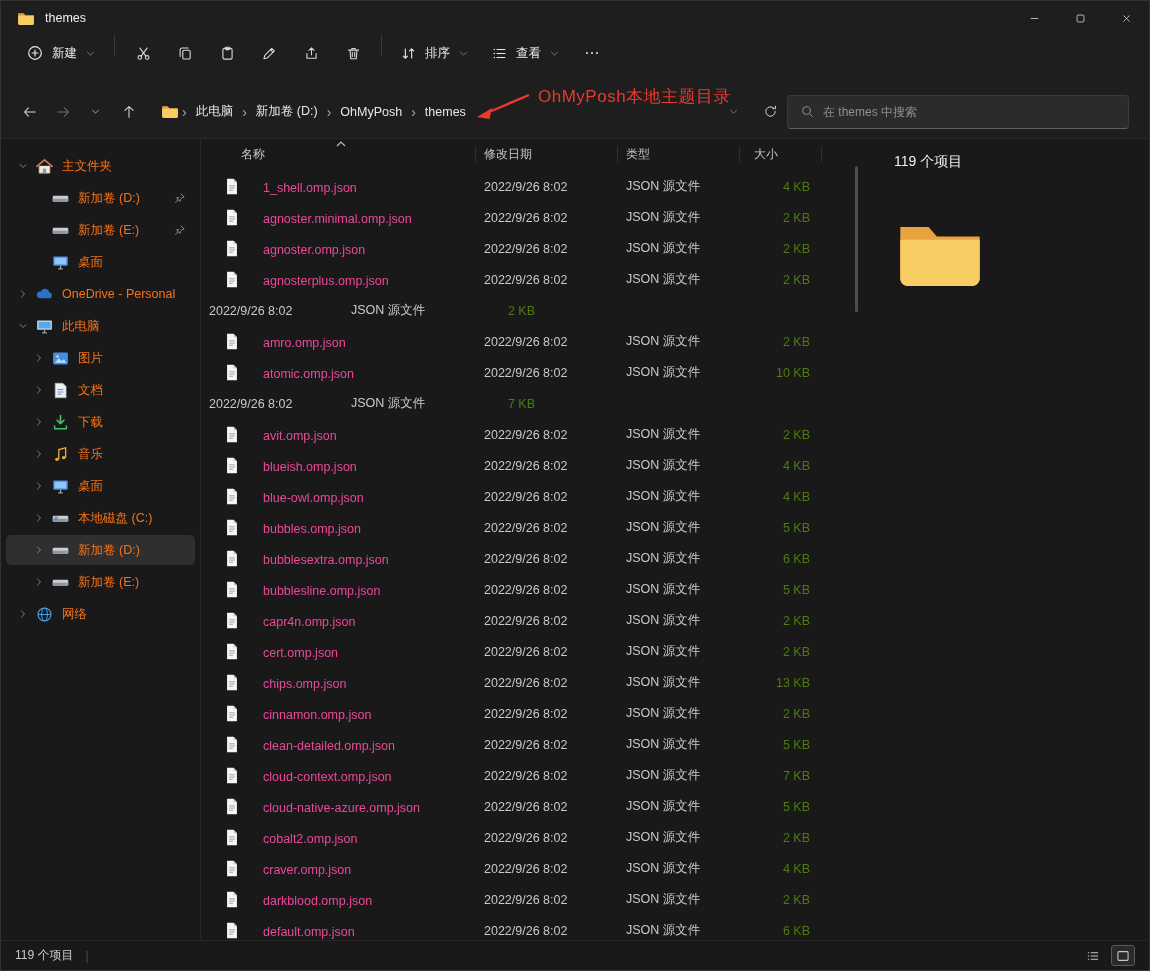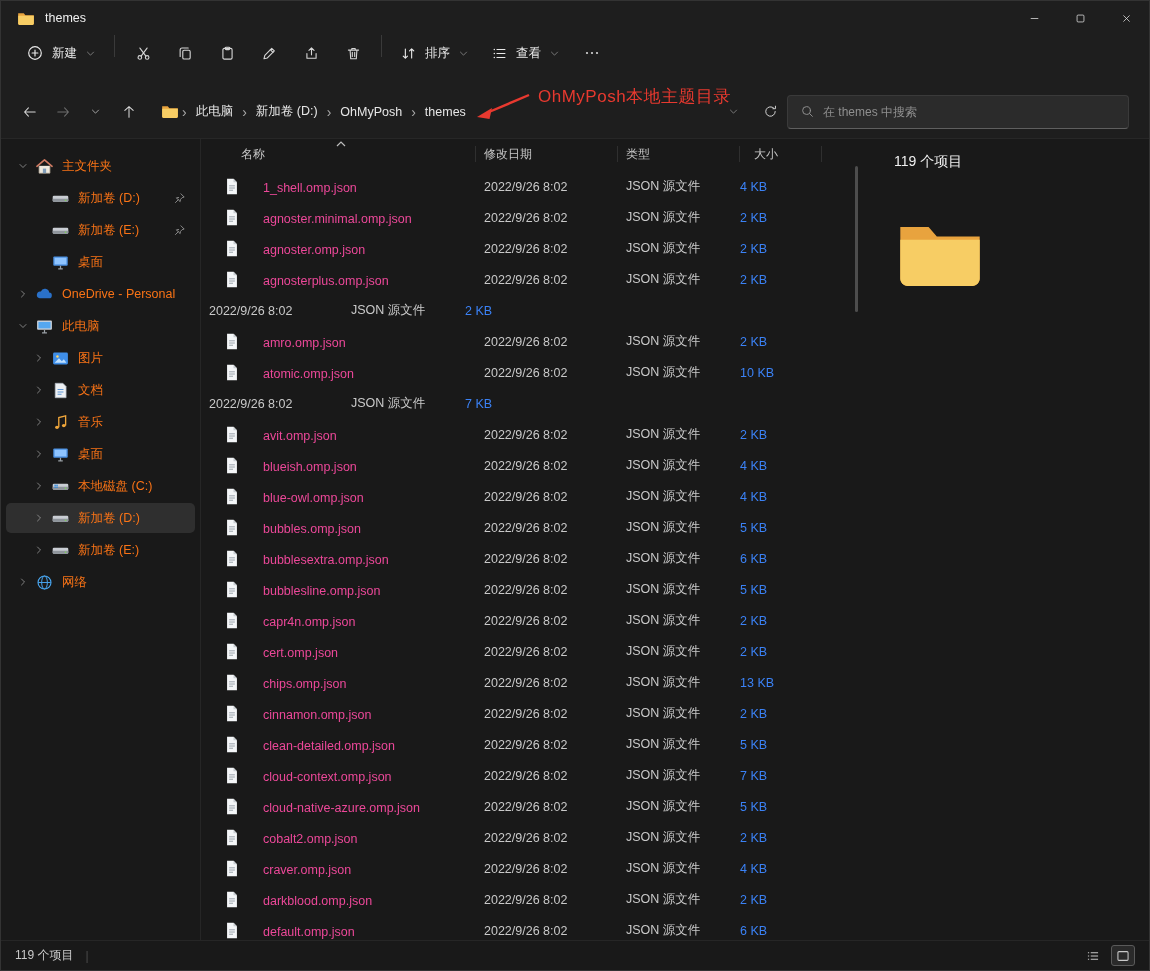--- a/index.html
+++ b/index.html
@@ -68,21 +68,21 @@
   .col-date{width:142px;padding-left:8px}
   .col-type{width:122px;padding-left:8px}
   .col-size{width:82px;padding-left:14px}
   .sort-caret{position:absolute;left:135px;top:2px}
   .rows{position:absolute;top:32px;left:0;right:0;bottom:0;overflow:hidden}
   .row{display:flex;align-items:center;height:31px;font-size:12.5px}
   .cell{white-space:nowrap;overflow:hidden}
   .cell-name{width:275px;display:flex;align-items:flex-end;gap:24px;padding-left:24px;color:#ec4899}
   .cell-date{width:142px;padding-left:8px;color:#c9c9c9}
   .cell-type{width:122px;padding-left:8px;color:#c9c9c9}
-  .cell-size{width:82px;padding-right:12px;color:#3b82f6}
+  .cell-size{width:82px;padding-right:12px;text-align:right;color:#4d7c0f}
   .scroll-thumb{position:absolute;right:10px;top:27px;width:3px;height:146px;background:#4d4d4d;border-radius:2px}
 
   
   .preview{width:281px;flex:0 0 auto;padding:14px 0 0 26px}
   .preview-count{font-size:14px;color:#f0f0f0}
   .preview-folder{margin-top:46px}
 
   
   .statusbar{position:absolute;left:0;right:0;bottom:0;height:30px;display:flex;align-items:center;
     padding:0 14px;background:#191919;border-top:1px solid #262626;font-size:12px;color:#c9c9c9}
@@ -434,20 +434,34 @@
           <span class="side-label">文档</span>
         </div>
         <div class="side-item level1">
           <span class="chev icon">
             <svg width="12" height="12" viewBox="0 0 20 20" fill="none" xmlns="http://www.w3.org/2000/svg">
               <path d="M7.5 5l5 5-5 5" stroke="currentColor" stroke-width="1.3" stroke-linecap="round" stroke-linejoin="round" fill="none"></path>
             </svg>
           </span>
           <span class="icon glyph">
             <svg width="19" height="19" viewBox="0 0 20 20" fill="none" xmlns="http://www.w3.org/2000/svg">
+              <path d="M10 2.8v8.4M10 11.2 6.4 7.6M10 11.2l3.6-3.6" stroke="#52ba6b" stroke-width="1.7" stroke-linecap="round" stroke-linejoin="round" fill="none"></path>
+              <path d="M3.8 13.6v3h12.4v-3" stroke="#52ba6b" stroke-width="1.5" stroke-linecap="round" stroke-linejoin="round" fill="none"></path>
+            </svg>
+          </span>
+          <span class="side-label">下载</span>
+        </div>
+        <div class="side-item level1">
+          <span class="chev icon">
+            <svg width="12" height="12" viewBox="0 0 20 20" fill="none" xmlns="http://www.w3.org/2000/svg">
+              <path d="M7.5 5l5 5-5 5" stroke="currentColor" stroke-width="1.3" stroke-linecap="round" stroke-linejoin="round" fill="none"></path>
+            </svg>
+          </span>
+          <span class="icon glyph">
+            <svg width="19" height="19" viewBox="0 0 20 20" fill="none" xmlns="http://www.w3.org/2000/svg">
               <path d="M8.2 15V4.8l7.2-1.7v10" stroke="#efa63b" stroke-width="1.4" fill="none"></path>
               <ellipse cx="6.3" cy="15.1" rx="2" ry="1.7" fill="#efa63b"></ellipse>
               <ellipse cx="13.5" cy="13.2" rx="2" ry="1.7" fill="#efa63b"></ellipse>
             </svg>
           </span>
           <span class="side-label">音乐</span>
         </div>
         <div class="side-item level1">
           <span class="chev icon">
             <svg width="12" height="12" viewBox="0 0 20 20" fill="none" xmlns="http://www.w3.org/2000/svg">

